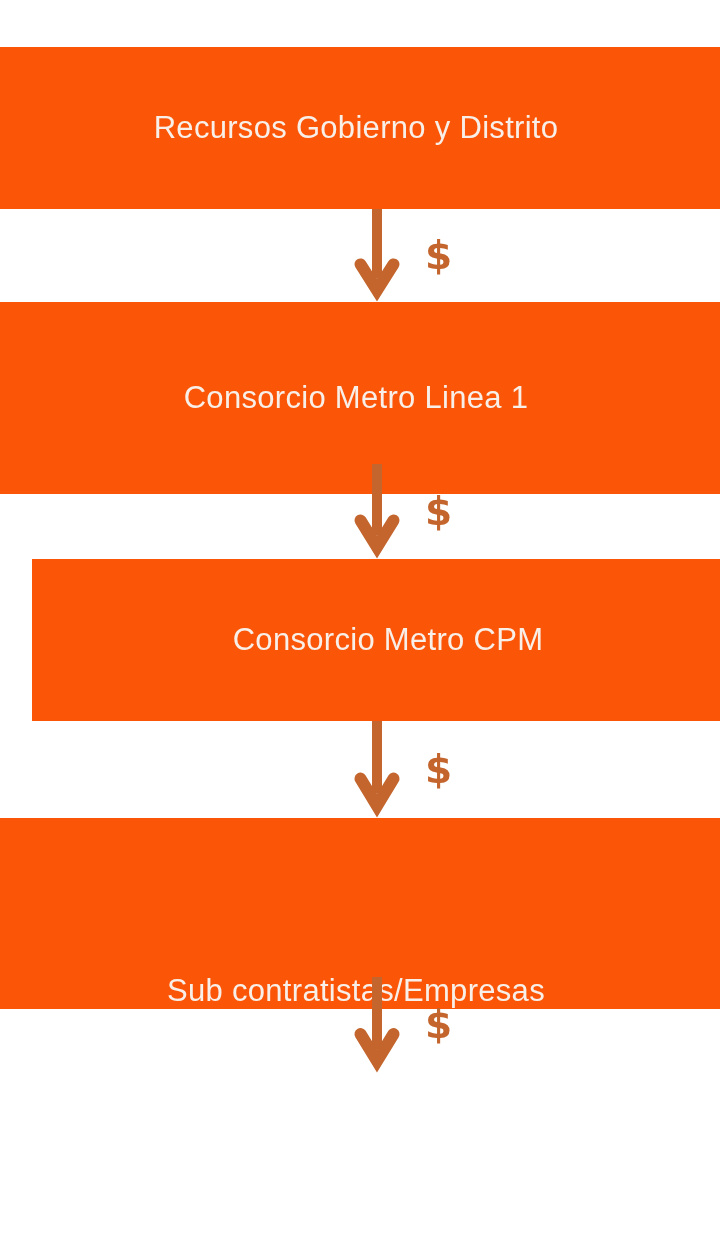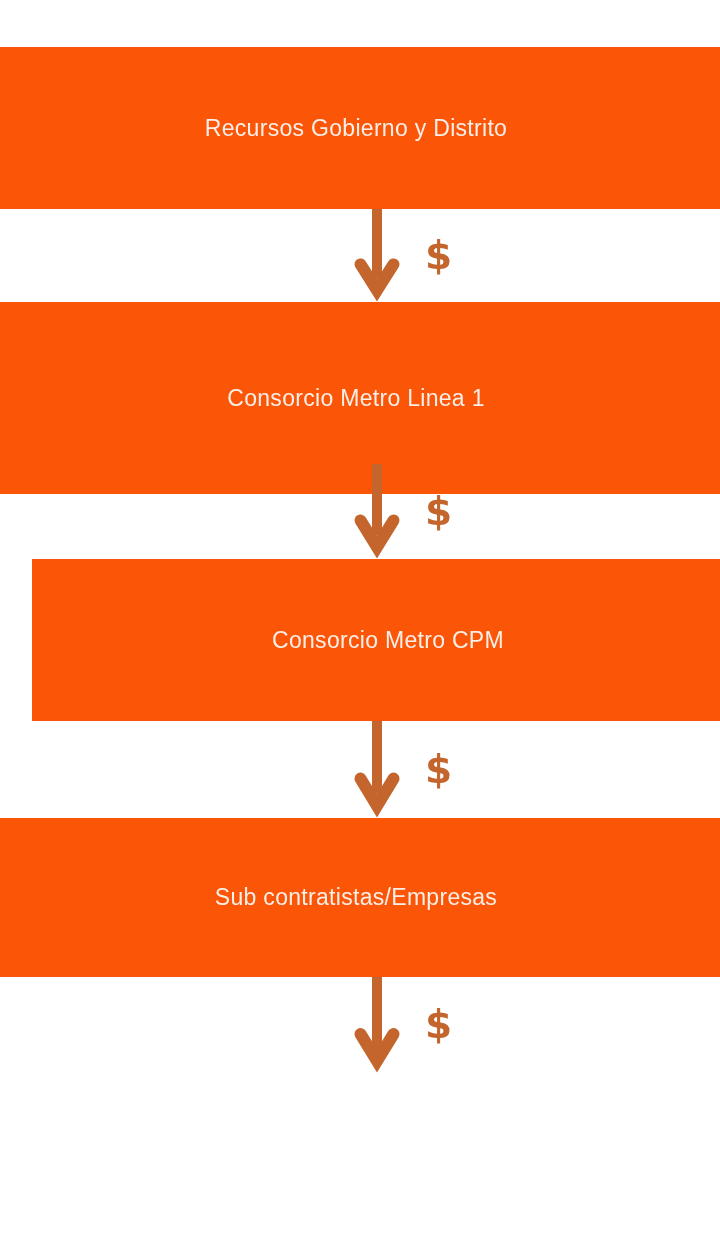--- a/index.html
+++ b/index.html
@@ -14,30 +14,30 @@
     overflow:hidden;
     margin:0;
   }
   .band{
     position:absolute;left:0;width:720px;
     background:var(--band,#FB5607);
     display:flex;align-items:center;justify-content:center;
   }
   .band-label{
     color:var(--band-text,#F8EFE8);
-    font-size:23px;
+    font-size:31px;
     font-weight:400;
     letter-spacing:0.3px;
     white-space:nowrap;
     transform:translateX(-4px);
   }
   .band-1{top:47px;height:162px;}
   .band-2{top:302px;height:192px;}
   .band-3{top:559px;height:162px;margin-left:32px;}
-  .band-4{top:818px;height:159px;}
+  .band-4{top:818px;height:191px;align-items:flex-end;}
   .band-5{top:1073px;height:161px;}
 
   .connector{
     position:absolute;left:0;width:720px;
     color:var(--arrow,#C3652C);
   }
   .connector-1{top:209px;height:93px;}
   .connector-2{top:464px;height:95px;}
   .connector-3{top:721px;height:97px;}
   .connector-4{top:977px;height:96px;}

